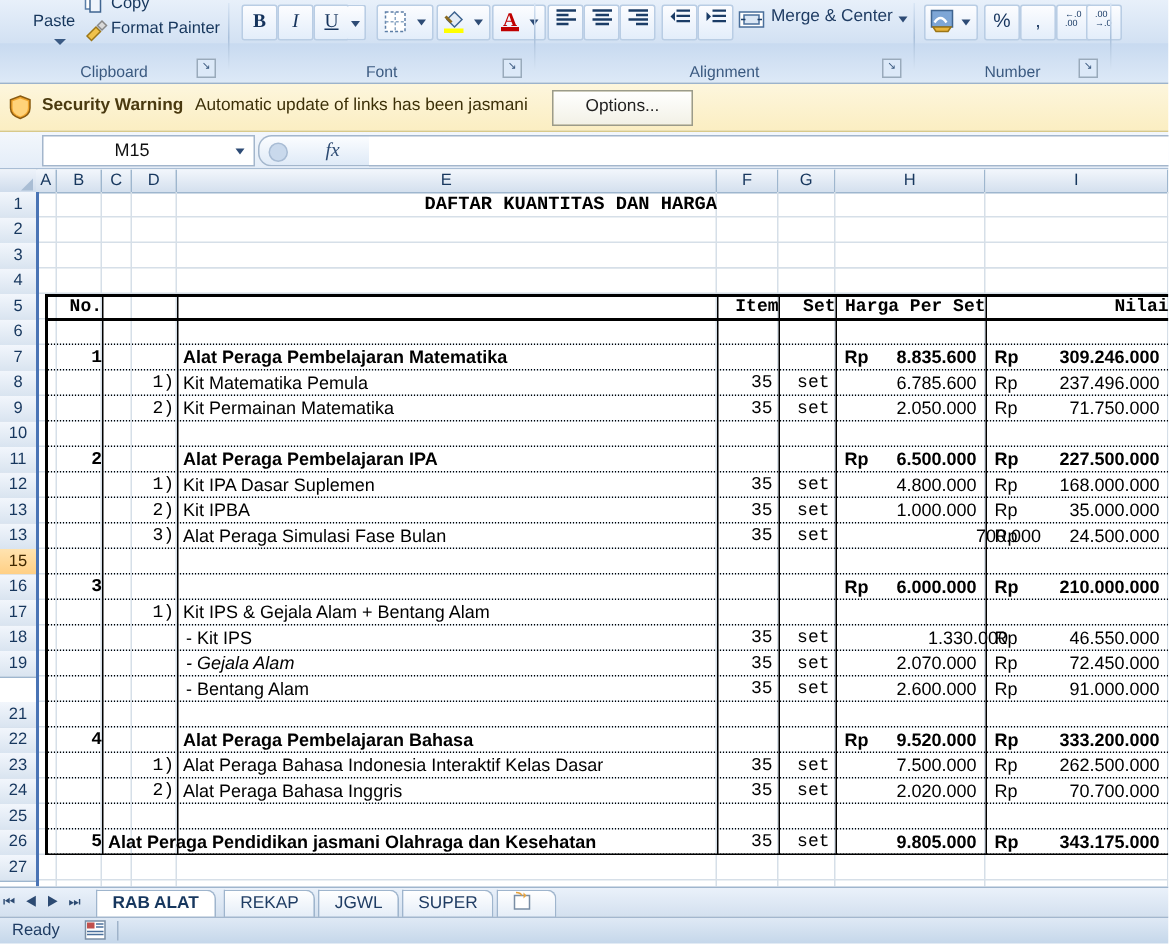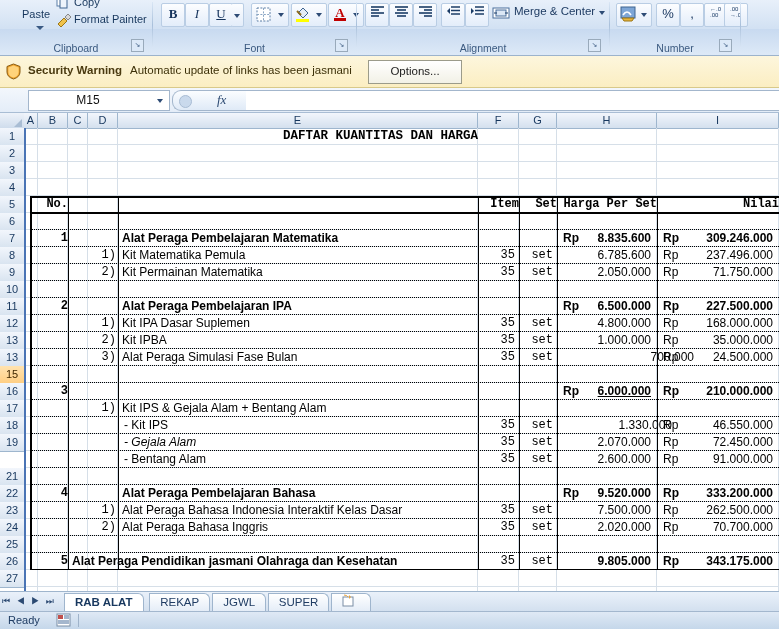--- a/index.html
+++ b/index.html
@@ -478,21 +478,21 @@
     <div class="cell rt" style="left:657px;top:219px;width:116px;">35.000.000</div>
     <div class="cell ctr" style="left:88px;top:236px;width:28px;">3)</div>
     <div class="cell" style="left:122px;top:236px;width:360px;">Alat Peraga Simulasi Fase Bulan</div>
     <div class="cell ctr" style="left:478px;top:236px;width:37px;">35</div>
     <div class="cell ctr" style="left:519px;top:236px;width:34px;">set</div>
     <div class="cell rt" style="left:557px;top:236px;width:94px;margin-left:43px;">700.000</div>
     <div class="cell" style="left:663px;top:236px;">Rp</div>
     <div class="cell rt" style="left:657px;top:236px;width:116px;">24.500.000</div>
     <div class="cell b ctr" style="left:30px;top:270px;width:38px;">3</div>
     <div class="cell b" style="left:563px;top:270px;">Rp</div>
-    <div class="cell rt b" style="left:557px;top:270px;width:94px;text-decoration:underline;">6.000.000</div>
+    <div class="cell rt b" style="left:557px;top:270px;width:94px;">6.000.000</div>
     <div class="cell b" style="left:663px;top:270px;">Rp</div>
     <div class="cell rt b" style="left:657px;top:270px;width:116px;">210.000.000</div>
     <div class="cell ctr" style="left:88px;top:287px;width:28px;">1)</div>
     <div class="cell" style="left:122px;top:287px;width:360px;">Kit IPS &amp; Gejala Alam + Bentang Alam</div>
     <div class="cell" style="left:124px;top:304px;width:360px;">- Kit IPS</div>
     <div class="cell ctr" style="left:478px;top:304px;width:37px;">35</div>
     <div class="cell ctr" style="left:519px;top:304px;width:34px;">set</div>
     <div class="cell rt" style="left:557px;top:304px;width:94px;padding-left:21px;">1.330.000</div>
     <div class="cell" style="left:663px;top:304px;">Rp</div>
     <div class="cell rt" style="left:657px;top:304px;width:116px;">46.550.000</div>

